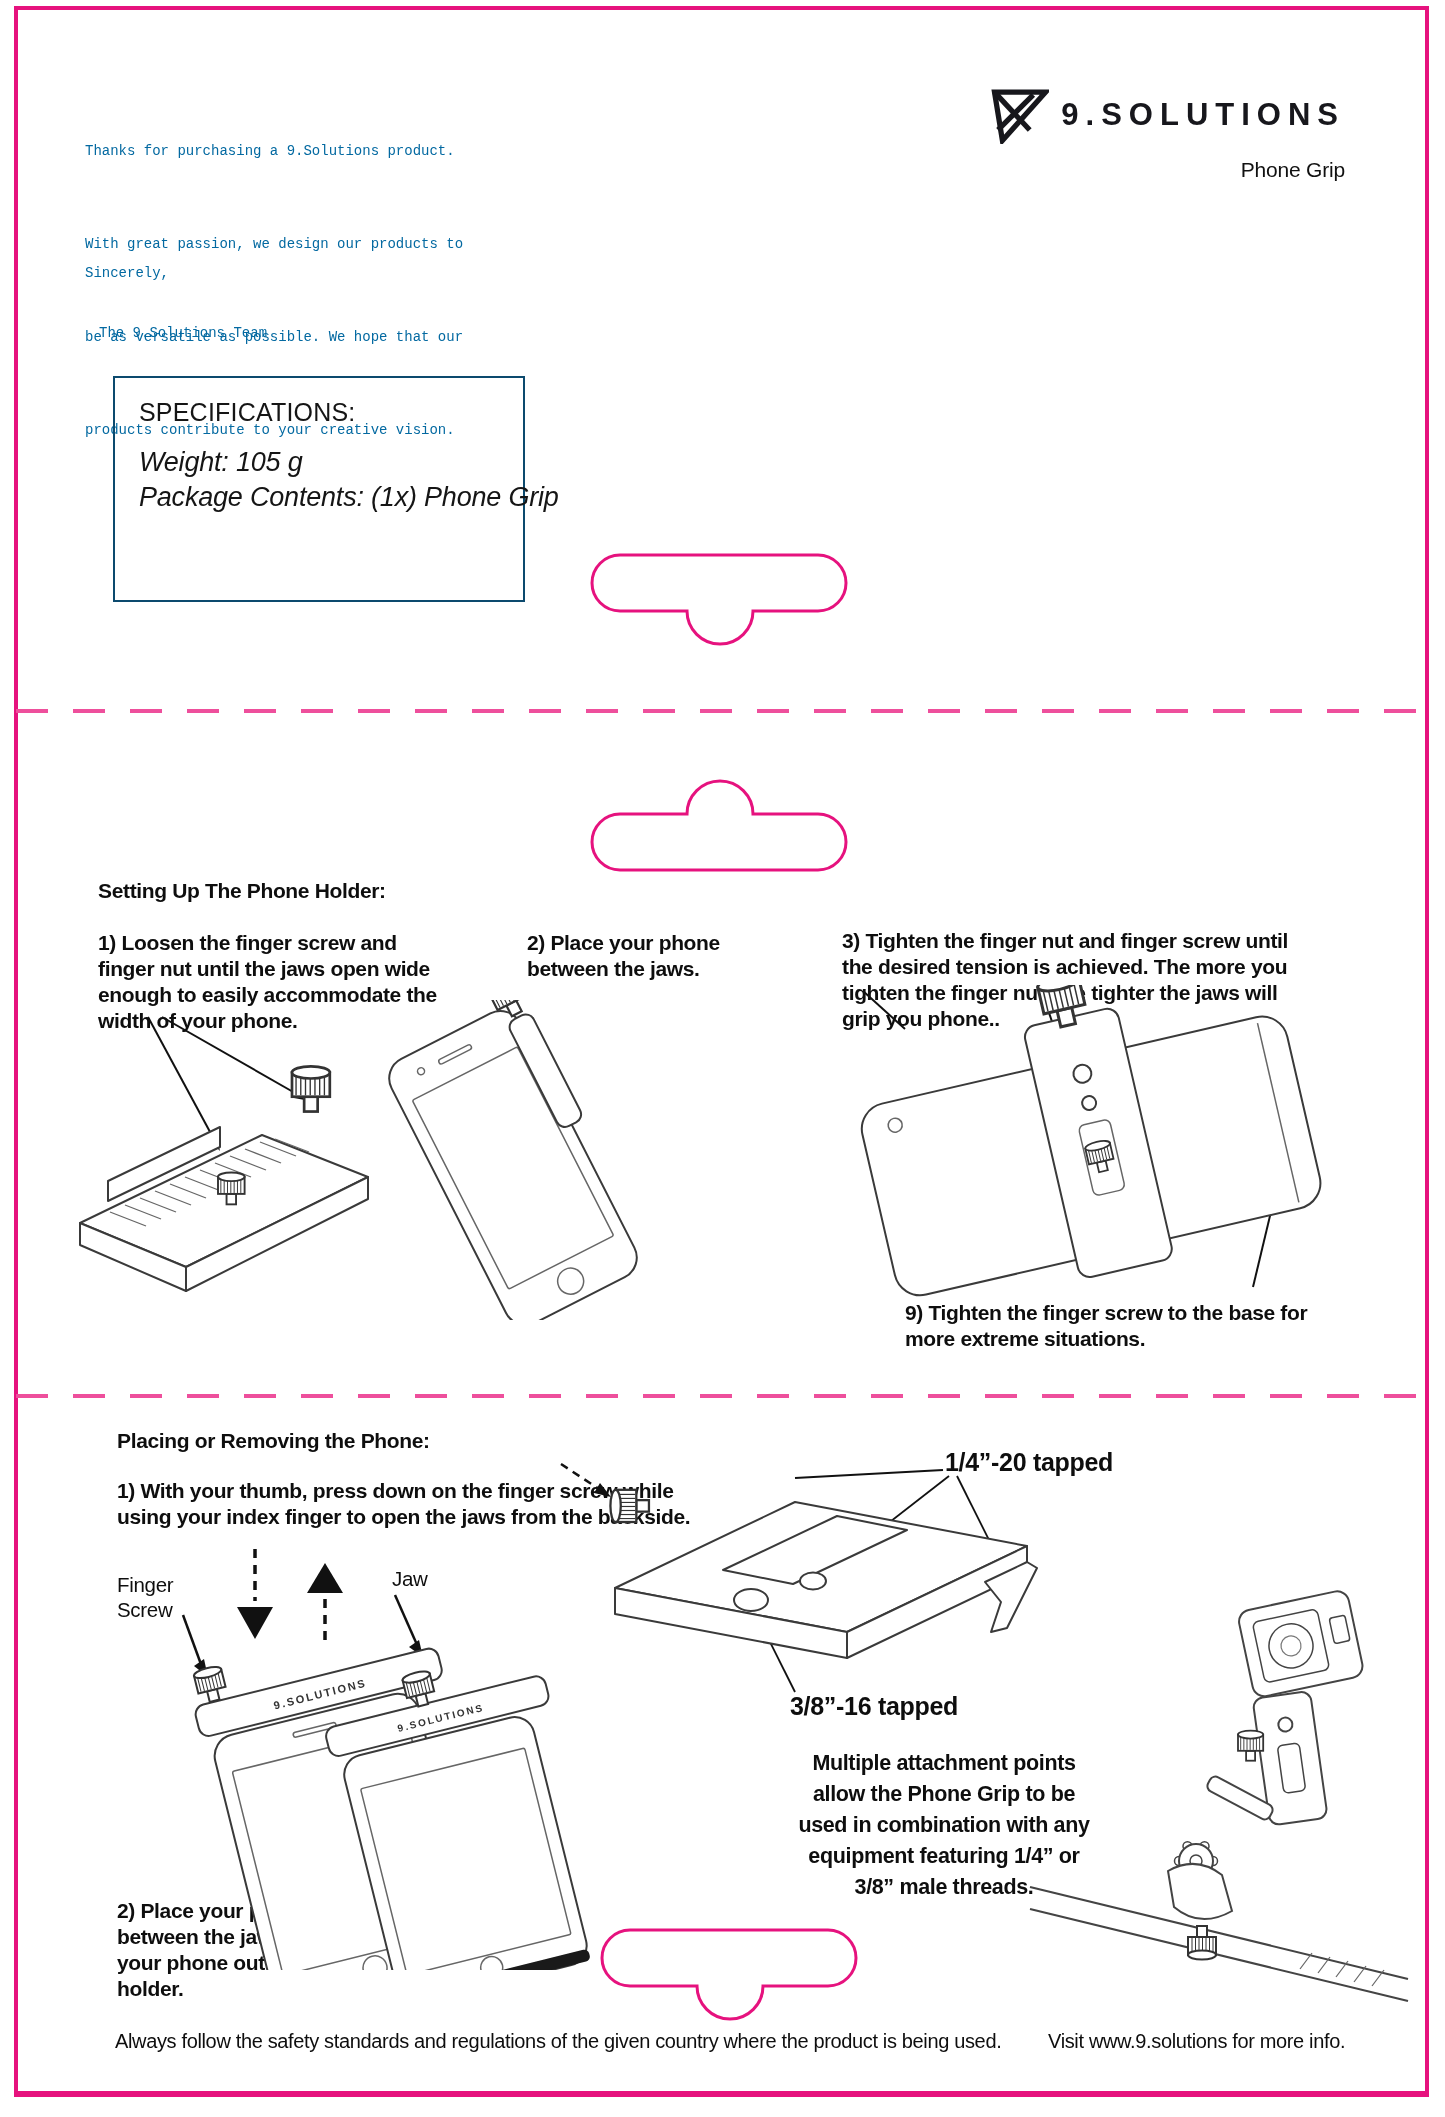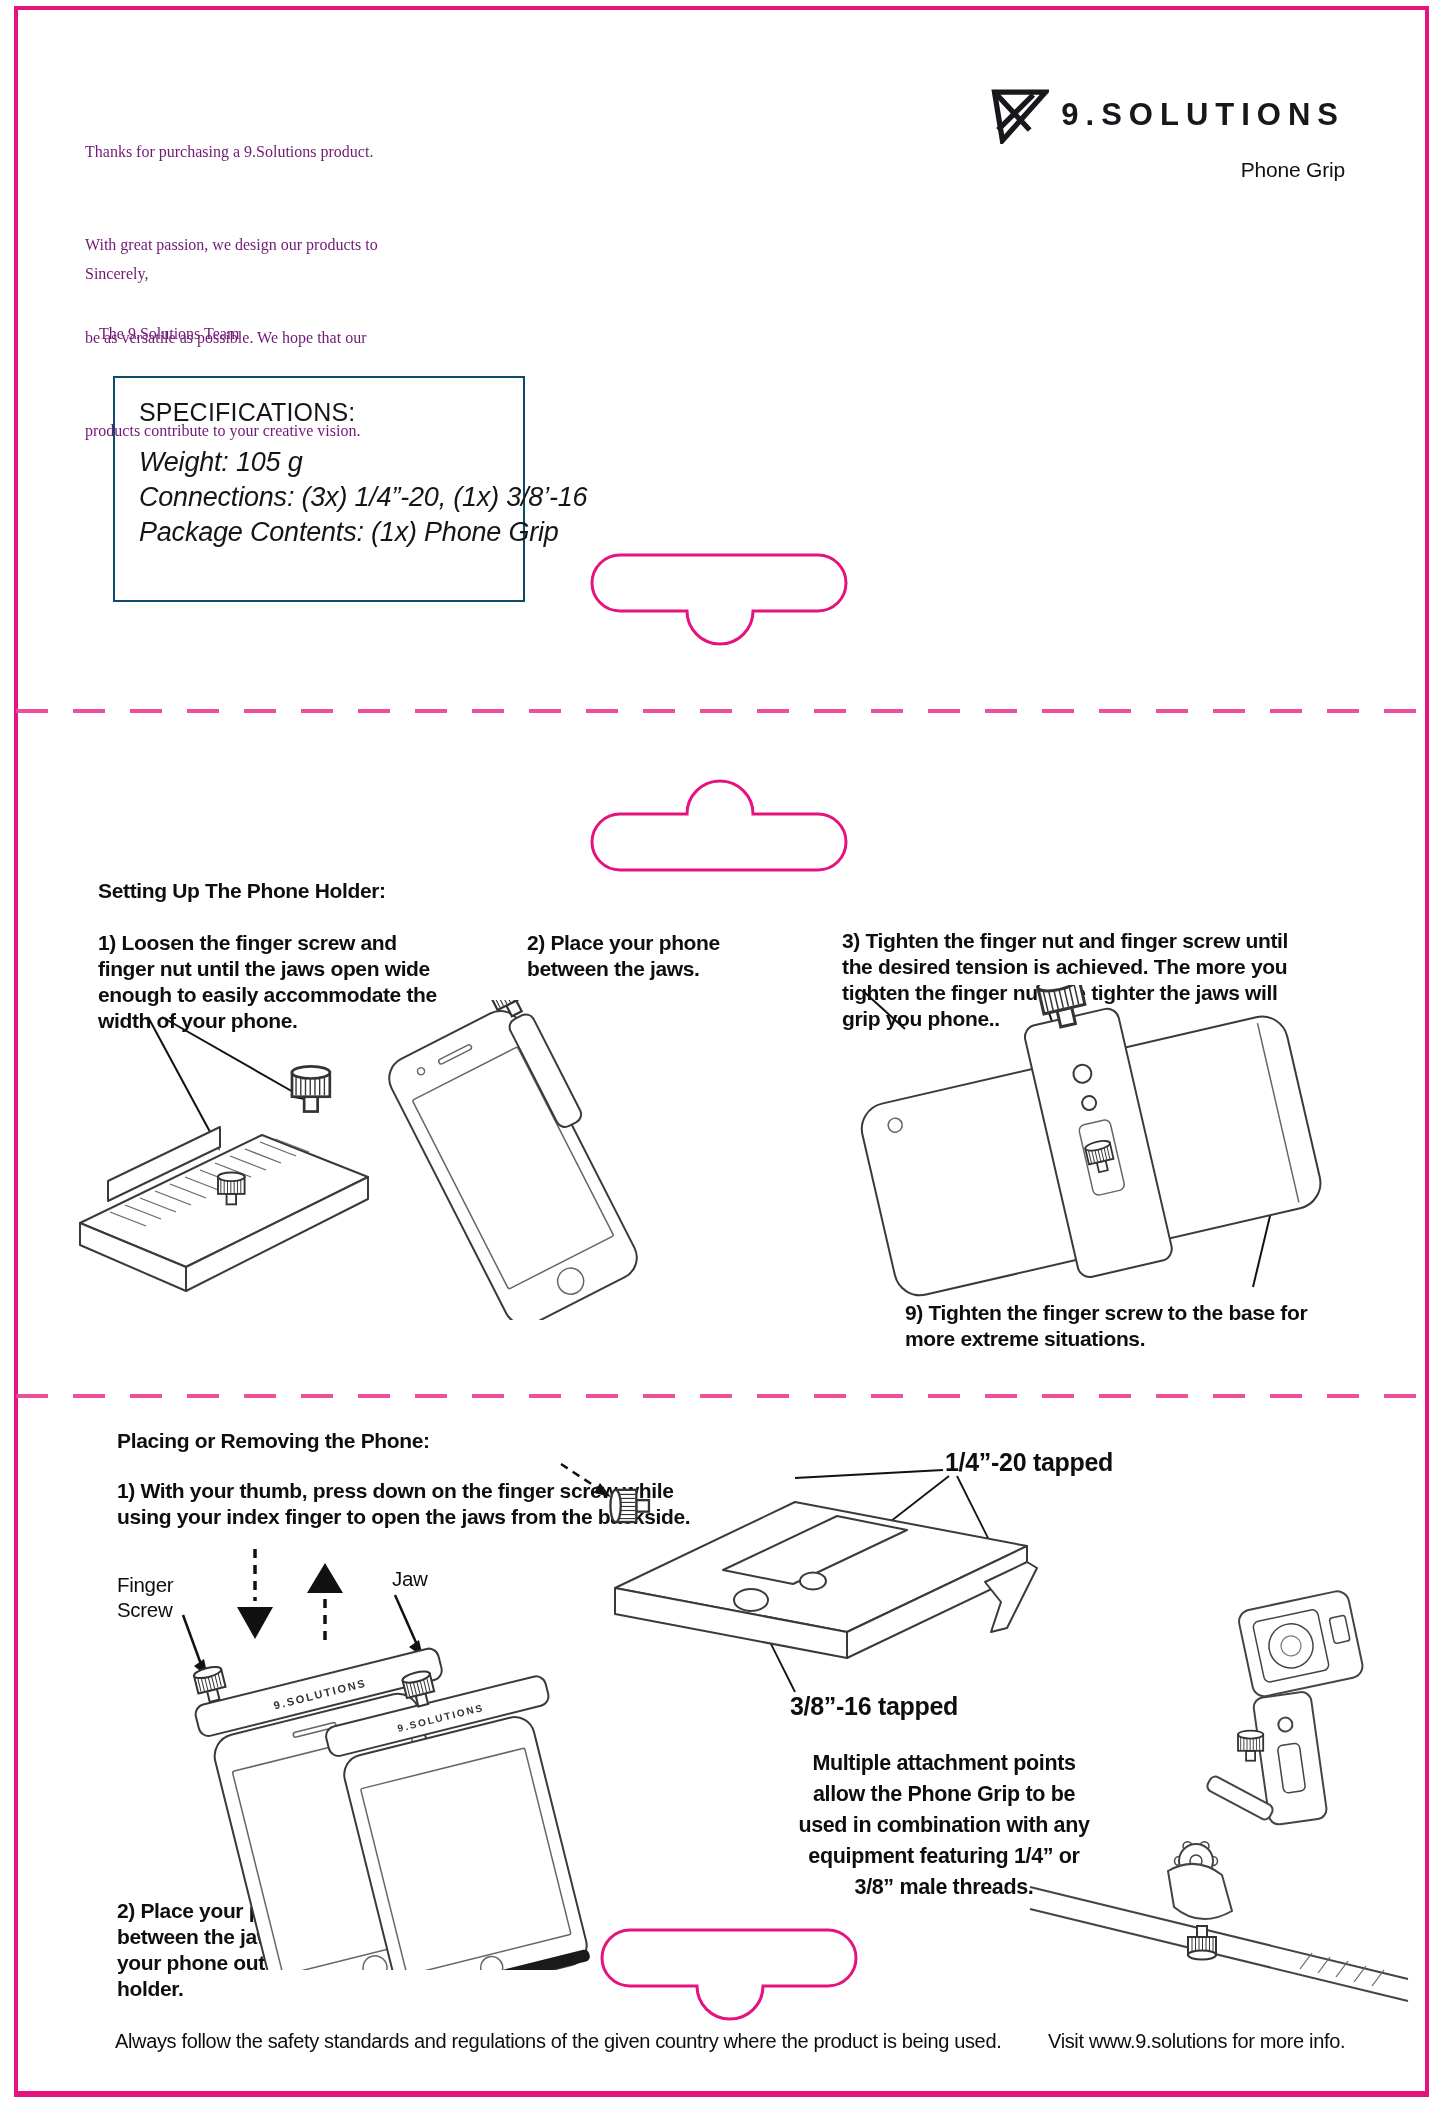--- a/index.html
+++ b/index.html
@@ -6,21 +6,21 @@
   .page{position:relative;width:1445px;height:2117px;background:#fff;overflow:hidden;
         font-family:"Liberation Sans",sans-serif;color:#111;}
   
   .frame{position:absolute;background:#E6127E;}
   .f-top{left:14px;top:6px;width:1415px;height:4px;}
   .f-left{left:14px;top:6px;width:4px;height:2090px;}
   .f-right{left:1425px;top:6px;width:4px;height:2090px;}
   .f-bottom{left:14px;top:2091px;width:1415px;height:6px;}
   .abs{position:absolute;}
   
-  .mono{font-family:Liberation Serif, serif;font-size:16px;line-height:31px;color:#701a75;white-space:pre;}
+  .mono{font-family:Liberation Mono, monospace;font-size:14px;line-height:31px;color:#0369a1;white-space:pre;}
   
   .specbox{position:absolute;left:113px;top:376px;width:412px;height:226px;border:2px solid #0c4a6e;box-sizing:border-box;padding:20px 0 0 24px;}
   .spec-title{font-size:25px;color:#151515;margin-bottom:18px;letter-spacing:0.2px;}
   .spec-row{font-size:27px;line-height:35px;color:#151515;white-space:nowrap;letter-spacing:-0.2px;font-style:italic;}
   
   .logo{position:absolute;left:900px;top:86px;width:445px;text-align:right;}
   .logo-row{display:flex;align-items:center;justify-content:flex-end;gap:12px;}
   .logo-text{font-weight:bold;font-size:31px;letter-spacing:7px;color:#17171c;}
   .product-name{font-size:21px;color:#111;margin-top:14px;letter-spacing:-0.2px;}
   
@@ -80,21 +80,20 @@
         </svg>
       </span>
       <span class="logo-text">9.SOLUTIONS</span>
     </div>
     <div class="product-name">Phone Grip</div>
   </div>
 
   <div class="specbox">
     <div class="spec-title">SPECIFICATIONS:</div>
     <div class="spec-row">Weight: 105 g</div>
-    <div class="spec-row">Connections: (3x) 1/4”-20, (1x) 3/8’-16</div>
     <div class="spec-row">Package Contents: (1x) Phone Grip</div>
   </div>
 
   <svg class="abs" style="left:590px;top:553px;" width="258" height="94" viewBox="0 0 258 94">
     <use href="#hangtab"></use>
   </svg>
   <svg class="abs" style="left:590px;top:778px;transform:scaleY(-1);" width="258" height="94" viewBox="0 0 258 94">
     <use href="#hangtab"></use>
   </svg>
   <svg class="abs" style="left:600px;top:1928px;" width="258" height="94" viewBox="0 0 258 94">

